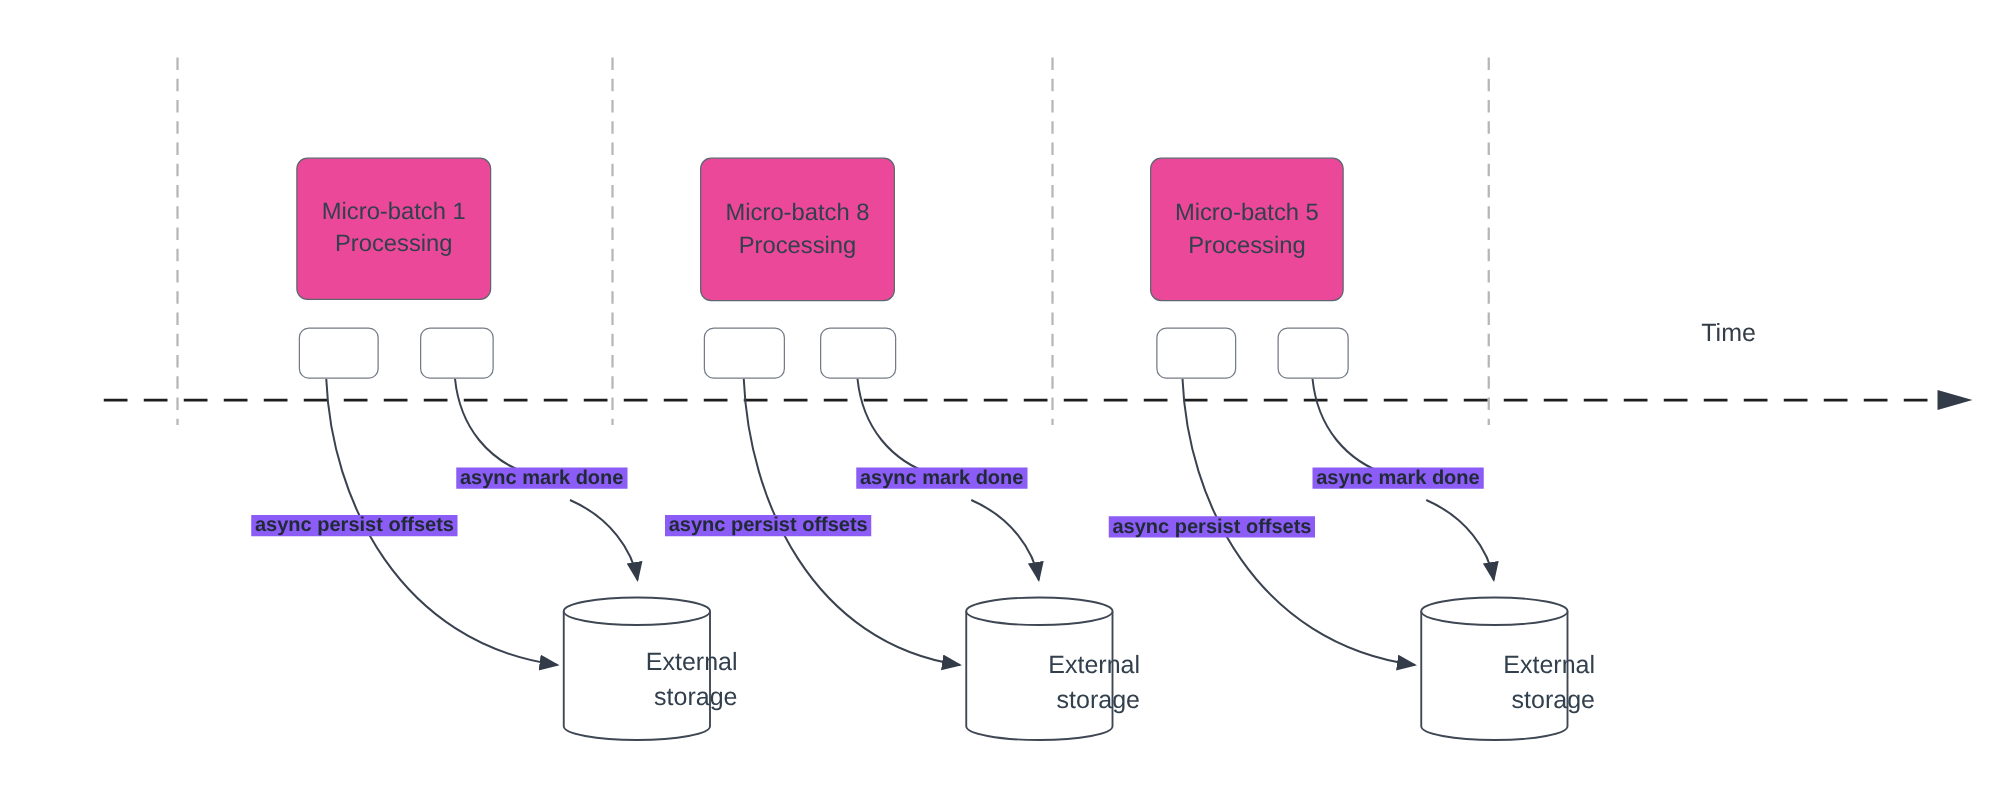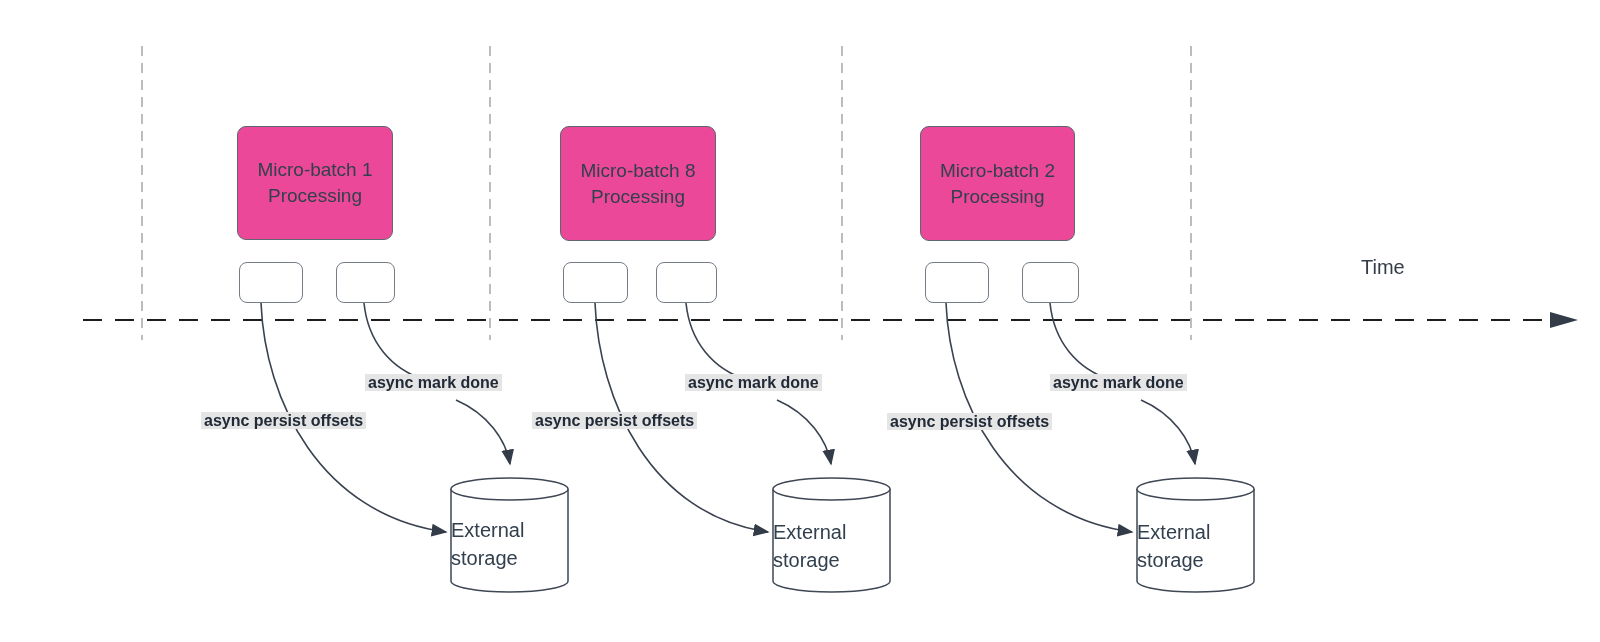--- a/index.html
+++ b/index.html
@@ -40,30 +40,30 @@
     background: #ffffff;
     border: 1px solid #757c86;
     border-radius: 8px;
   }
 
   .arrow-label {
     position: absolute;
     font-size: 16px;
     font-weight: bold;
     color: #212a37;
-    background: #e5e5e5;
+    background: #8b5cf6;
     white-space: nowrap;
     padding: 0 3px;
     line-height: 17px;
   }
 
   .storage-label {
     position: absolute;
     width: 139px;
-    text-align: left;
+    text-align: right;
     font-size: 20px;
     line-height: 28px;
     color: #32404e;
   }
 
   .time-label {
     position: absolute;
     font-size: 20px;
     color: #333c47;
     white-space: nowrap;
@@ -145,21 +145,21 @@
   <div class="mini-box" style="left:563px; top:262px; width:65px; height:41px;"></div>
   <div class="mini-box" style="left:656px; top:262px; width:61px; height:41px;"></div>
   <div class="arrow-label" style="left:532px; top:412px;">async persist offsets</div>
   <div class="arrow-label" style="left:685px; top:374px;">async mark done</div>
   <div class="storage-label" style="left:773px; top:518px;">
     <div>External</div>
     <div>storage</div>
   </div>
 
   <div class="proc-box" style="left:920px; top:126px; width:155px; height:115px;">
-    <div>Micro-batch 2</div>
+    <div>Micro-batch 5</div>
     <div>Processing</div>
   </div>
   <div class="mini-box" style="left:925px; top:262px; width:64px; height:41px;"></div>
   <div class="mini-box" style="left:1022px; top:262px; width:57px; height:41px;"></div>
   <div class="arrow-label" style="left:887px; top:413px;">async persist offsets</div>
   <div class="arrow-label" style="left:1050px; top:374px;">async mark done</div>
   <div class="storage-label" style="left:1137px; top:518px;">
     <div>External</div>
     <div>storage</div>
   </div>

